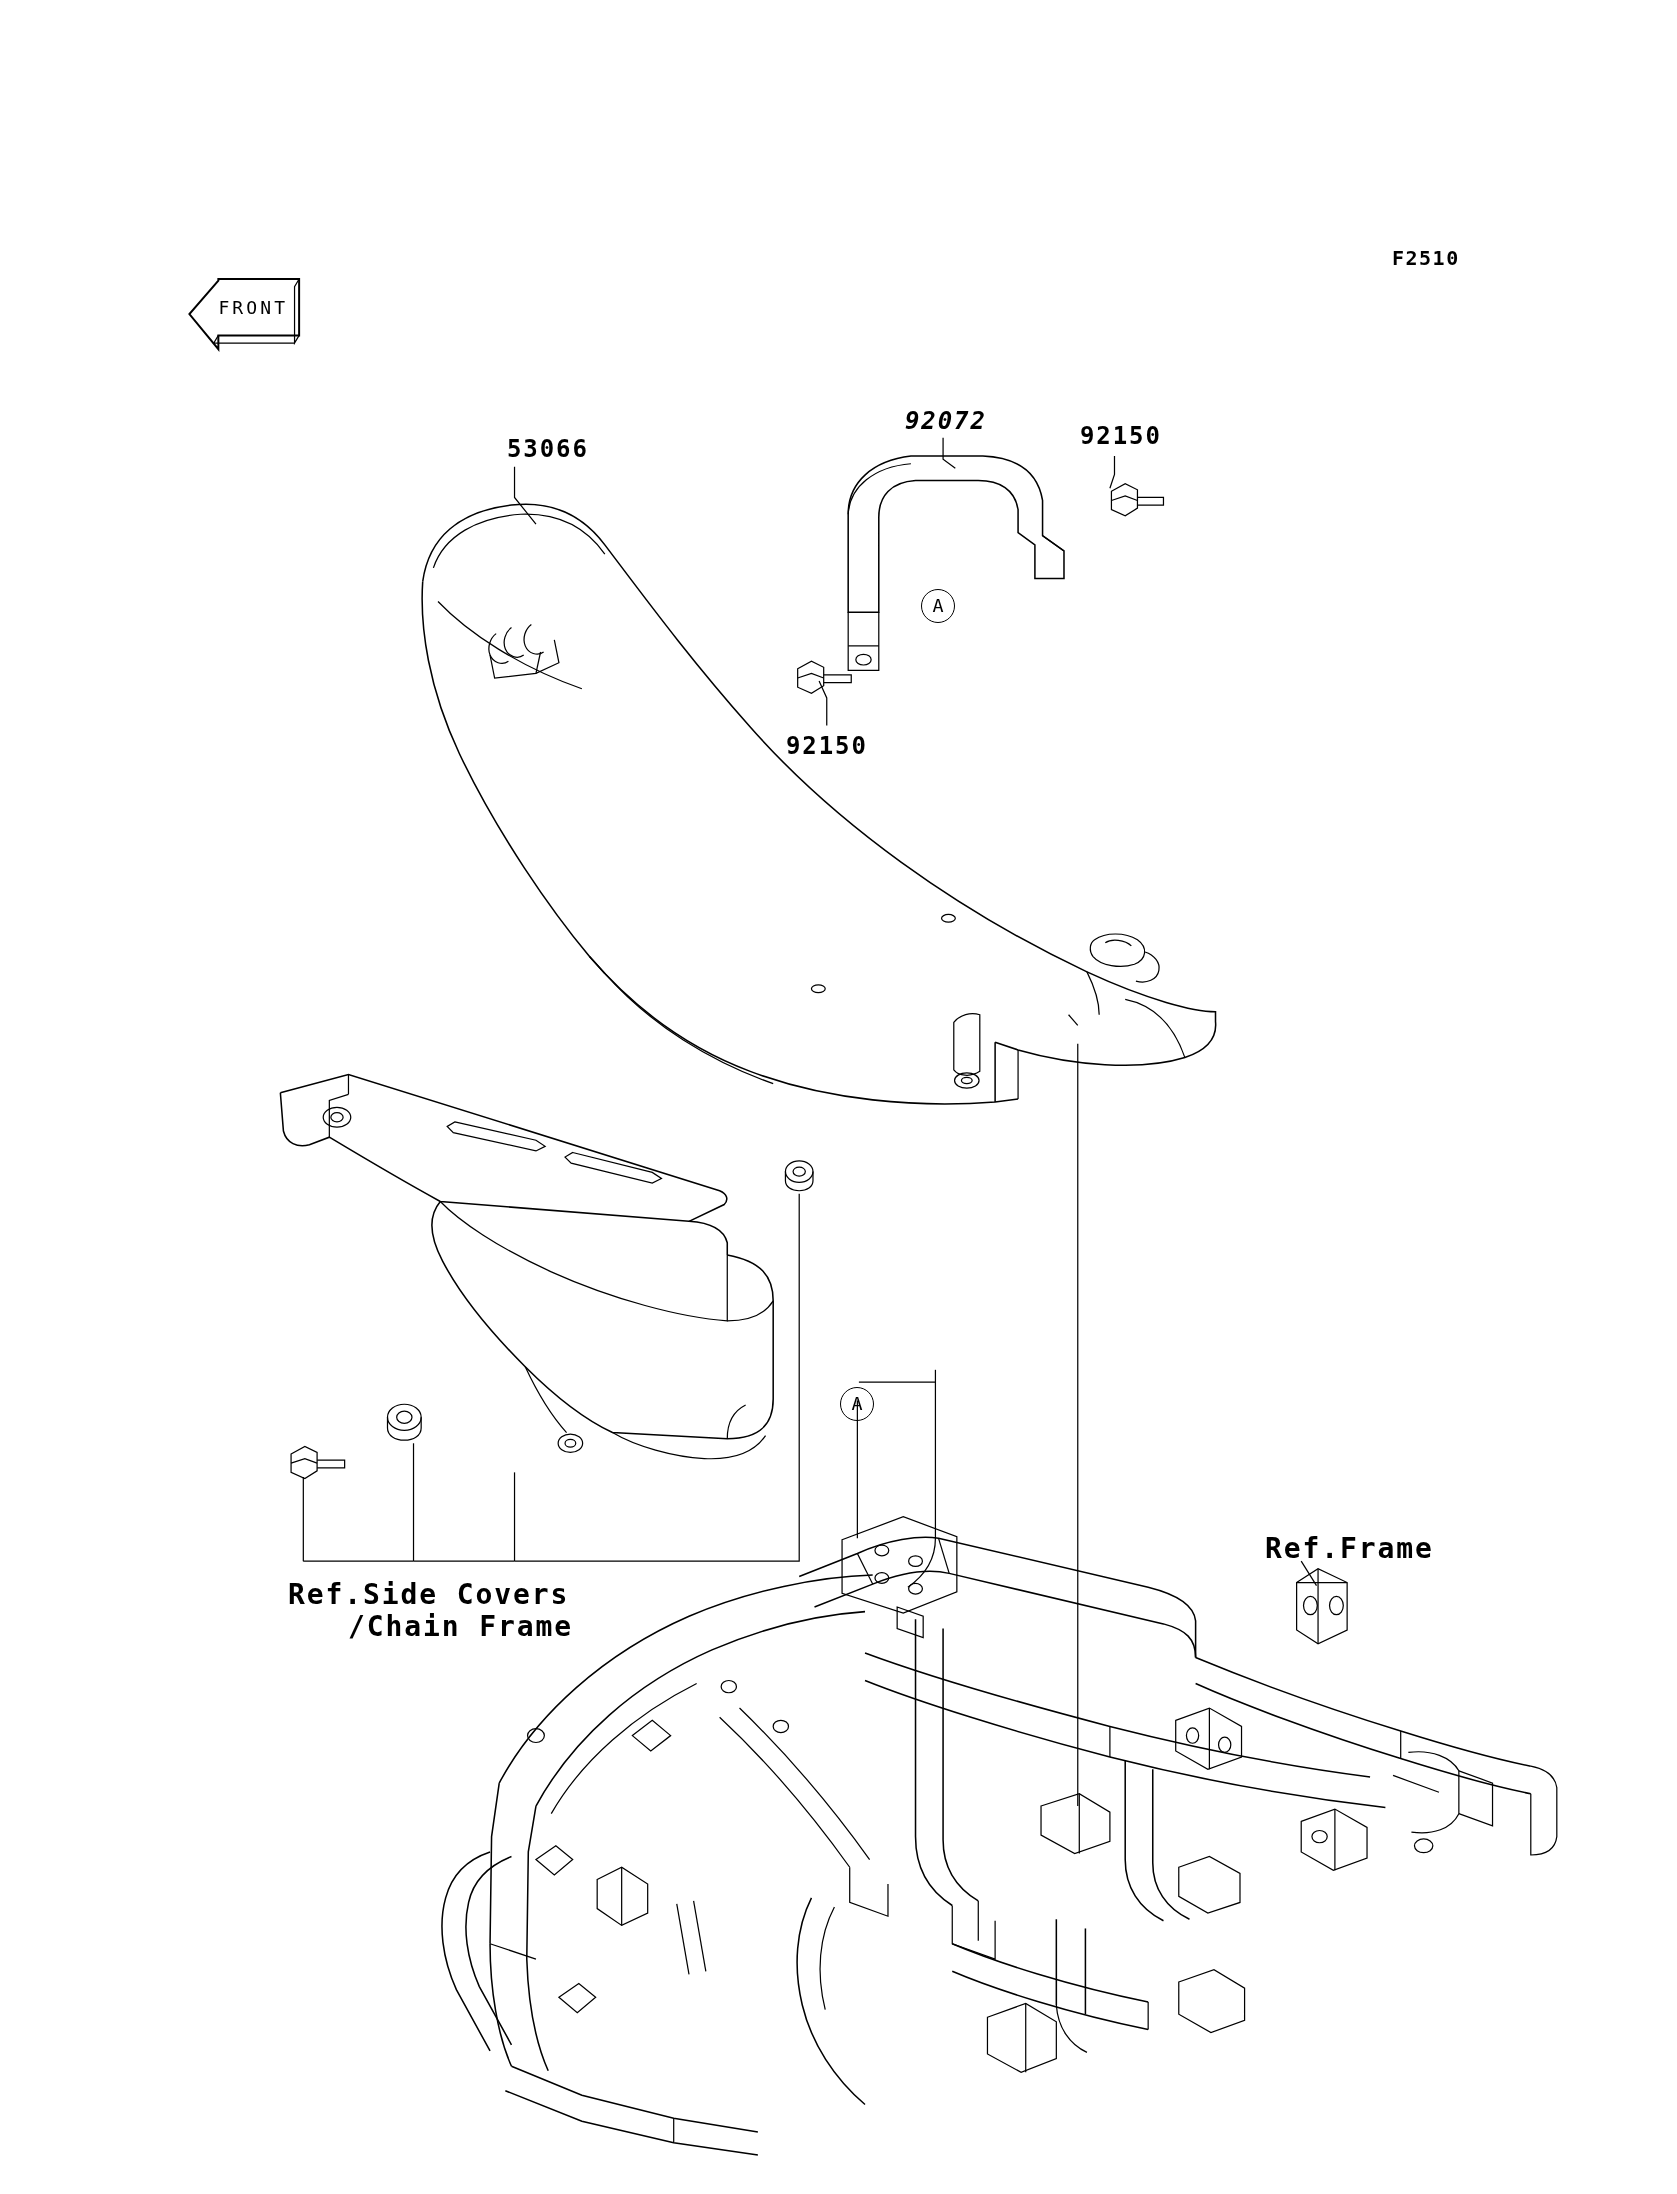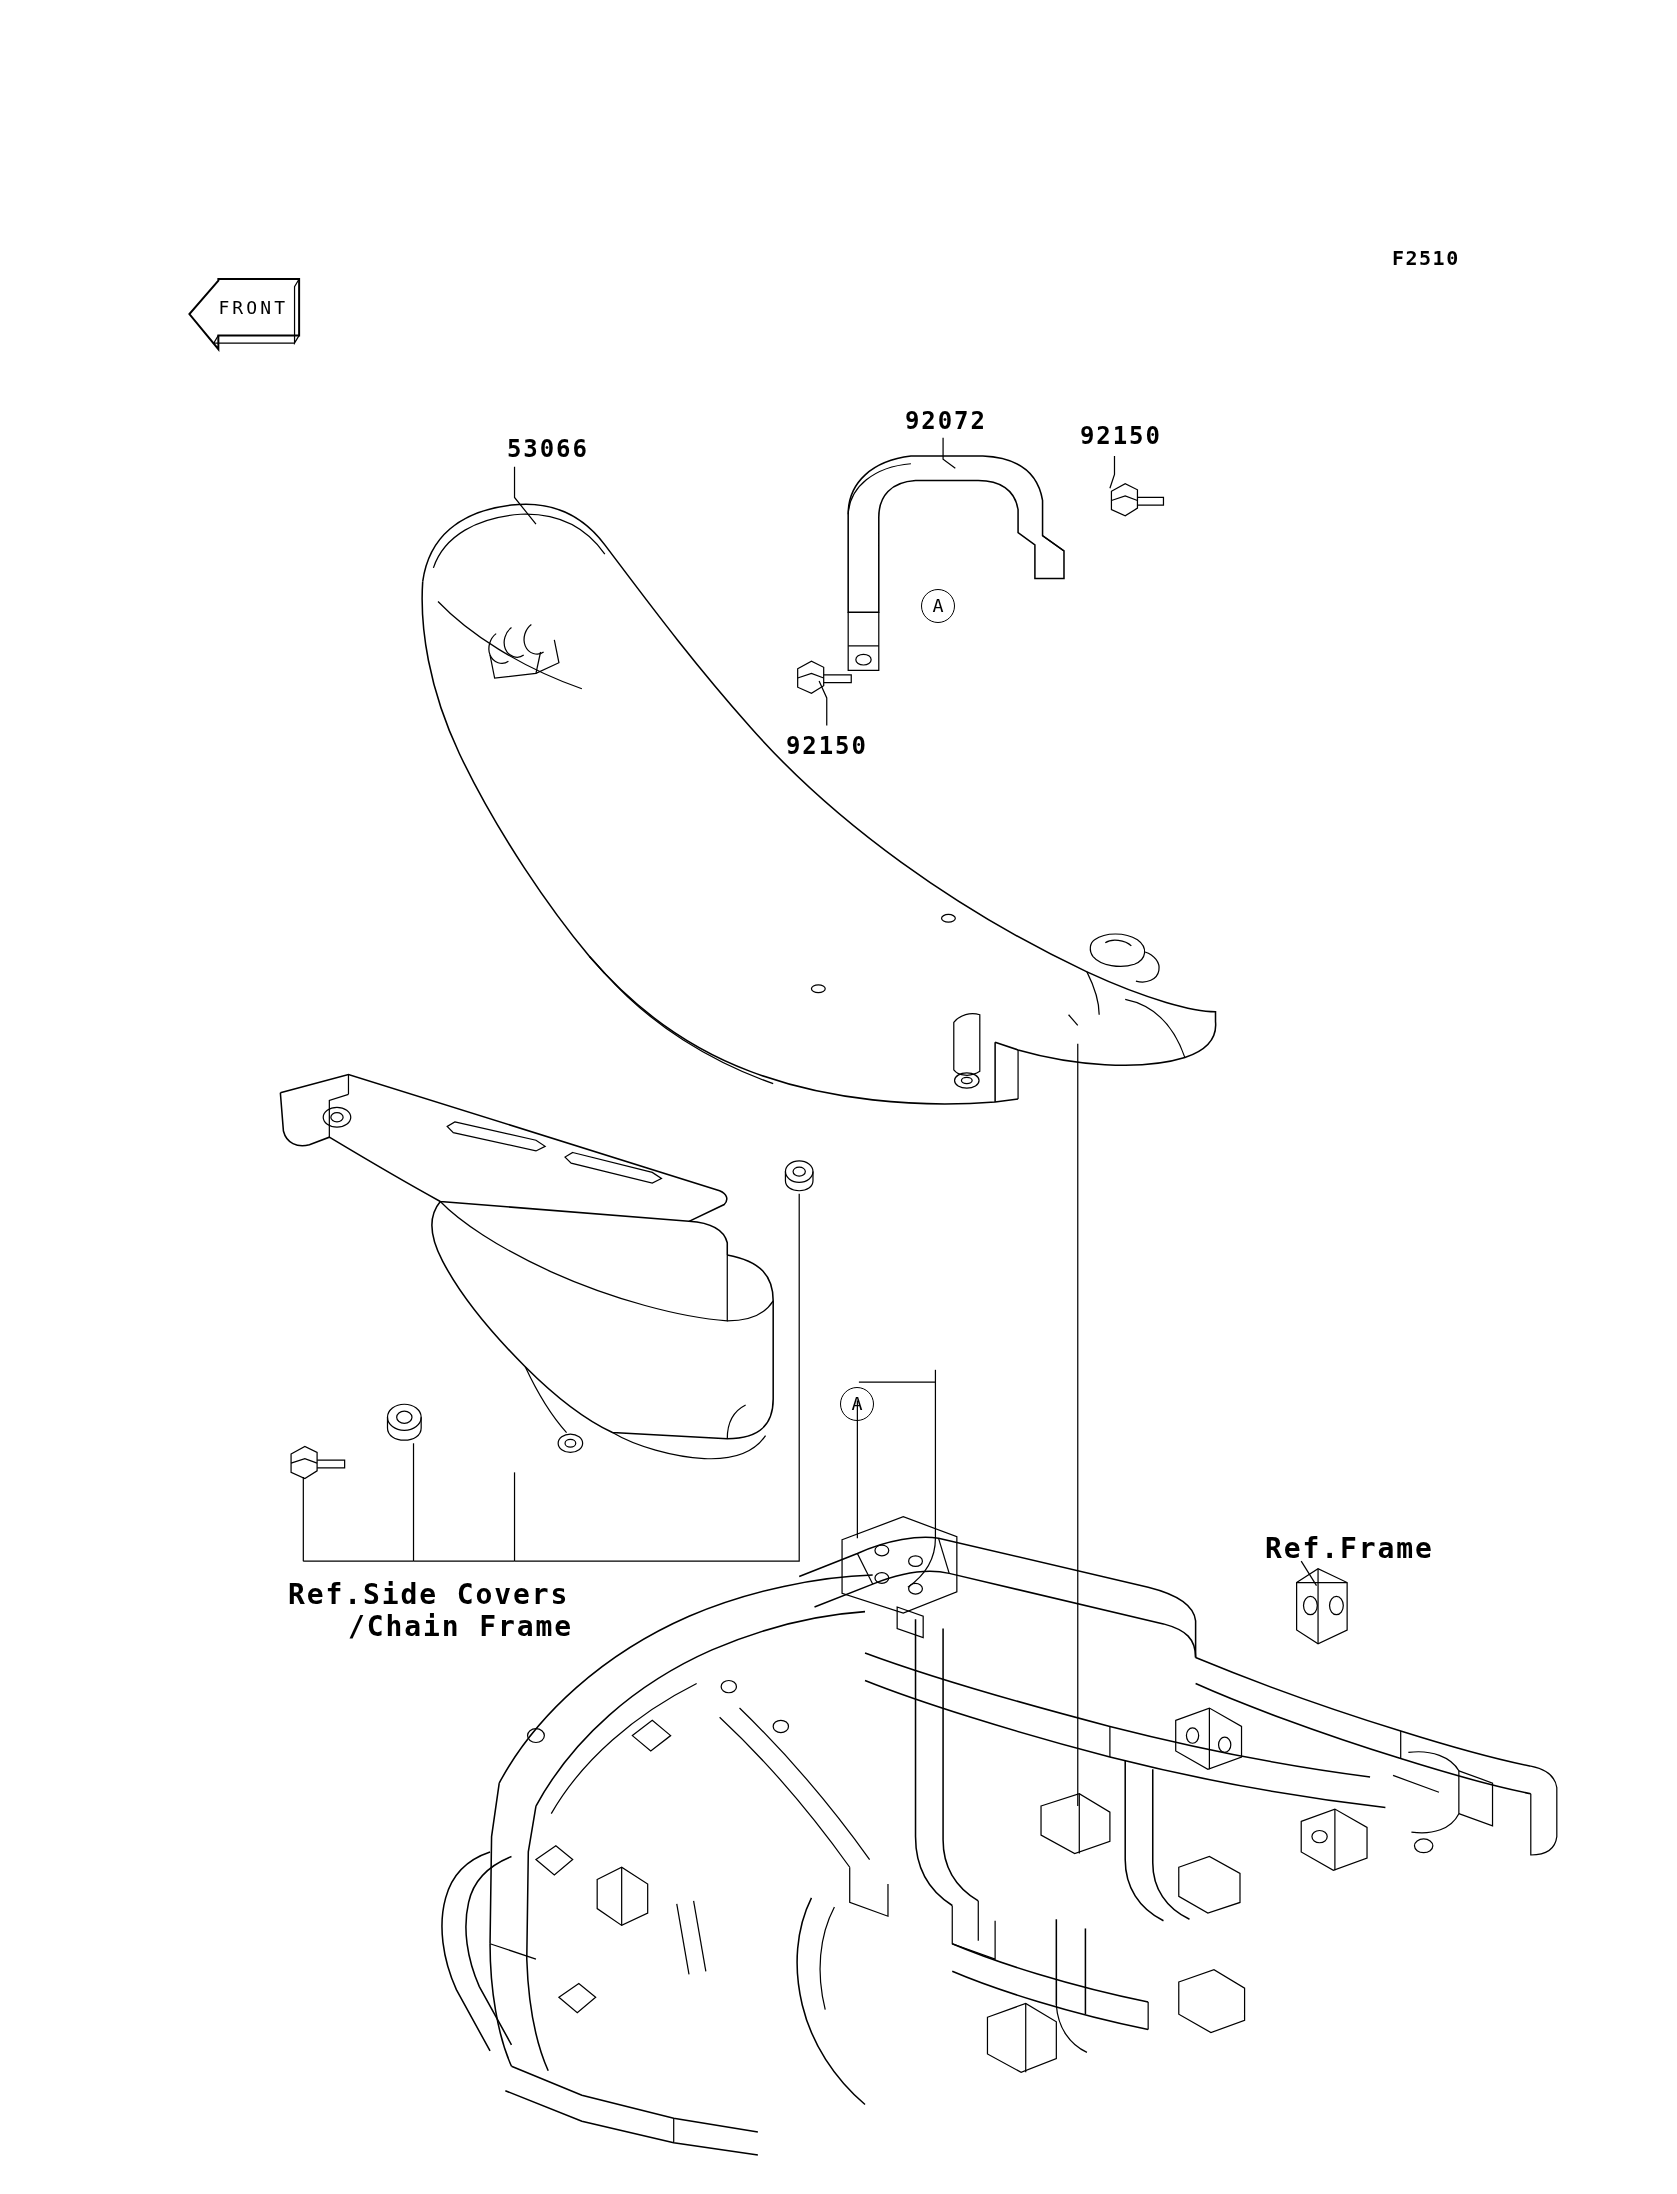--- a/index.html
+++ b/index.html
@@ -87,21 +87,21 @@
     <svg width="115" height="80" viewBox="0 0 150 105">
       <path class="ln-thick" d="M42 4 L148 4 L148 78 L42 78 L42 96 L4 50 L42 6 Z"></path>
       <path class="ln-thin" d="M148 4 L142 14 L142 88 L148 78"></path>
       <path class="ln-thin" d="M42 78 L36 88 L142 88"></path>
     </svg>
     <div class="txt">FRONT</div>
   </div>
 
   <div class="lbl part-num" style="left:465px; top:435px;margin-left:42px;">53066</div>
 
-  <div class="lbl part-num" style="left:905px; top:407px;">92072</div>
+  <div class="lbl part-num" style="left:905px; top:407px;font-style:italic;">92072</div>
 
   <div class="lbl part-num" style="left:1080px; top:422px;">92150</div>
 
   <div class="lbl part-num" style="left:786px; top:732px;">92150</div>
 
   <div class="lbl ref-txt" style="left:288px; top:1579px;">Ref.Side Covers</div>
   <div class="lbl ref-txt" style="left:348px; top:1611px;">/Chain Frame</div>
 
   <div class="lbl ref-txt" style="left:1265px; top:1533px;">Ref.Frame</div>
 

